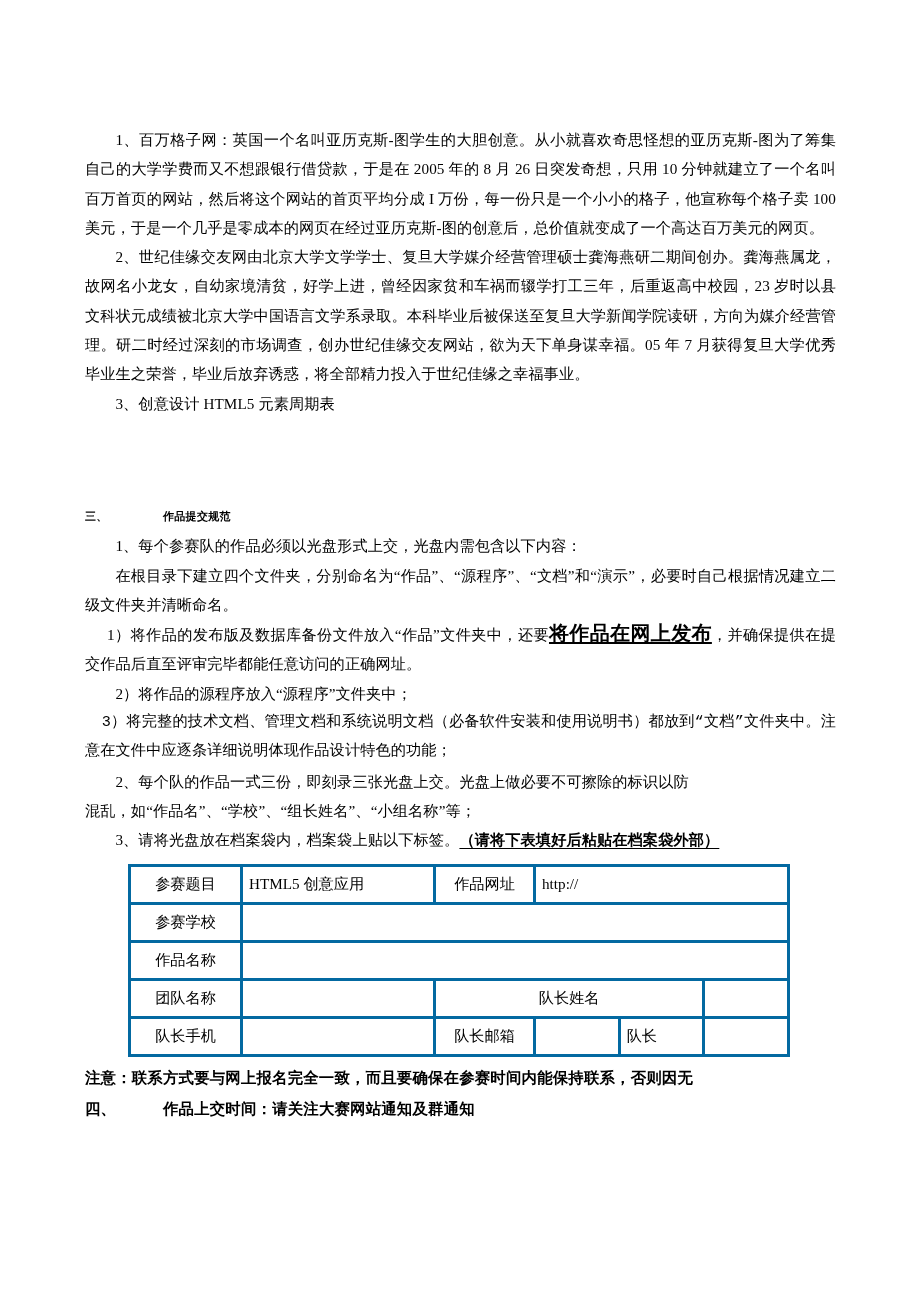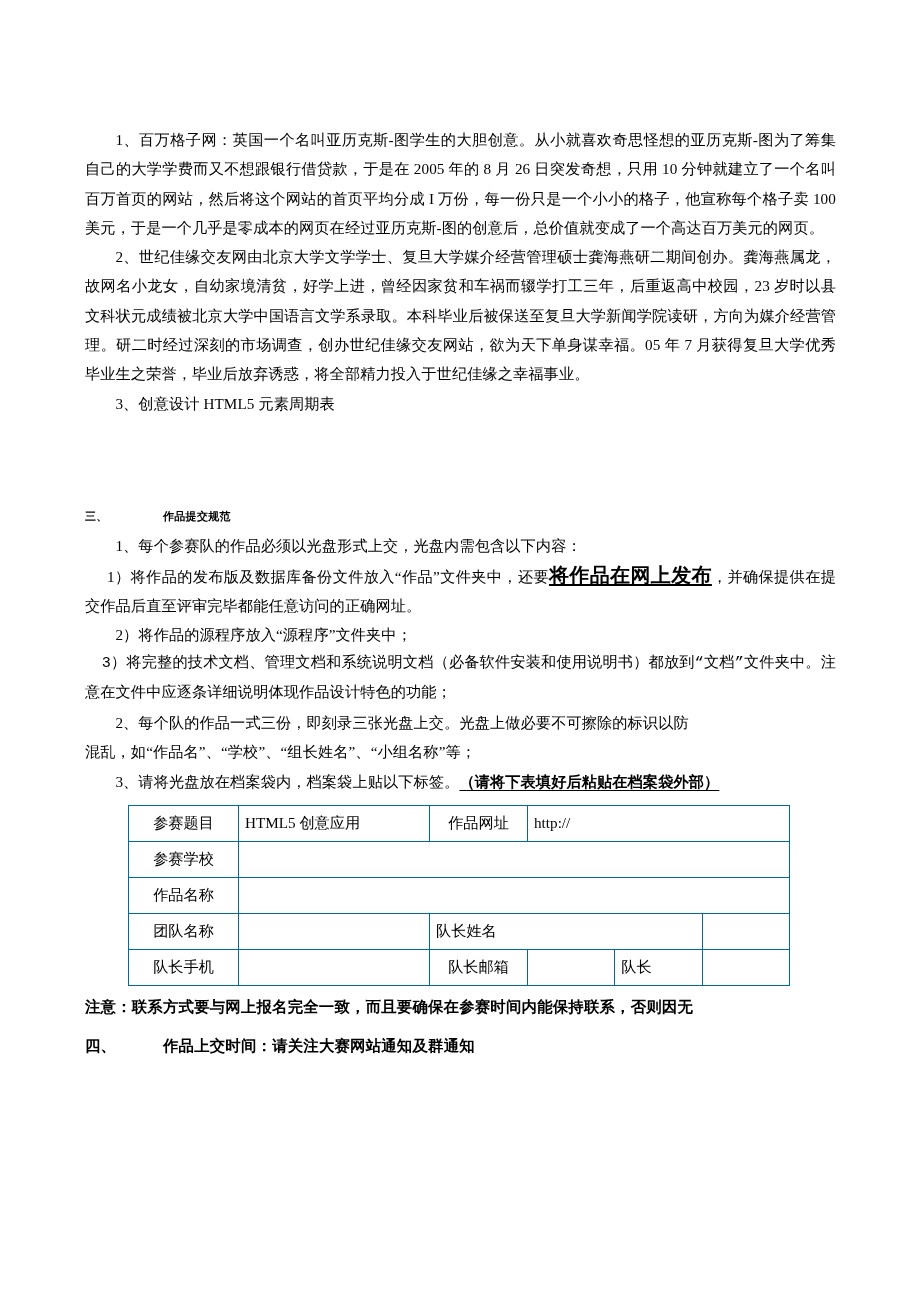--- a/index.html
+++ b/index.html
@@ -69,42 +69,42 @@
 
   
   table.entryform {
     border-collapse: collapse;
     width: 662px;
     margin-left: 43px;
     margin-top: 9px;
     table-layout: fixed;
   }
   table.entryform td {
-    border: 1px solid #0369a1;
+    border: 3px solid #0369a1;
     height: 35px;
     font-size: 15.2px;
     padding: 0 6px;
     vertical-align: middle;
     font-family: "Liberation Serif", "DejaVu Serif", serif;
   }
   td.lbl { text-align: center; }
   td.val-left { text-align: left; }
-  td.val-center { }
+  td.val-center { text-align: center; }
   td.blank { }
 
   .note-block {
     margin-top: 6px;
     font-family: "Liberation Sans", "DejaVu Sans", sans-serif;
     font-weight: bold;
     font-size: 15.4px;
     line-height: 29.3px;
     letter-spacing: 0.2px;
   }
   .note-line2 { margin-top: 22px; }
-  .note-last { margin-top: 10px; }
+  .note-last { margin-top: 2px; }
   .sec4-num { display: inline-block; width: 78px; }
 </style>
 </head>
 <body>
 
 <div class="page">
   <div class="content">
 
     <p class="body indent2">1、百万格子网：英国一个名叫亚历克斯-图学生的大胆创意。从小就喜欢奇思怪想的亚历克斯-图为了筹集自己的大学学费而又不想跟银行借贷款，于是在 2005 年的 8 月 26 日突发奇想，只用 10 分钟就建立了一个名叫百万首页的网站，然后将这个网站的首页平均分成 I 万份，每一份只是一个小小的格子，他宣称每个格子卖 100 美元，于是一个几乎是零成本的网页在经过亚历克斯-图的创意后，总价值就变成了一个高达百万美元的网页。</p>
 
@@ -113,20 +113,21 @@
     <p class="body indent2">3、创意设计 HTML5 元素周期表</p>
 
     <div class="spacer-xl"></div>
 
     <h3 class="section">
       <span class="sec-num">三、</span><span>作品提交规范</span>
     </h3>
 
     <p class="body indent2">1、每个参赛队的作品必须以光盘形式上交，光盘内需包含以下内容：</p>
 
+    <p class="body indent2">在根目录下建立四个文件夹，分别命名为“作品”、“源程序”、“文档”和“演示”，必要时自己根据情况建立二级文件夹并清晰命名。</p>
 
     <p class="body indent1"><span>1）将作品的发布版及数据库备份文件放入“作品”文件夹中，还要</span><span class="bu-serifish">将作品在网上发布</span><span>，并确保提供在提交作品后直至评审完毕都能任意访问的正确网址。</span></p>
 
     <p class="body indent2">2）将作品的源程序放入“源程序”文件夹中；</p>
 
     <p class="body indent-sm">3）将完整的技术文档、管理文档和系统说明文档（必备软件安装和使用说明书）都放到“文档”文件夹中。注意在文件中应逐条详细说明体现作品设计特色的功能；</p>
 
     <p class="body indent2">2、每个队的作品一式三份，即刻录三张光盘上交。光盘上做必要不可擦除的标识以防</p>
 
     <p class="body noindent">混乱，如“作品名”、“学校”、“组长姓名”、“小组名称”等；</p>

